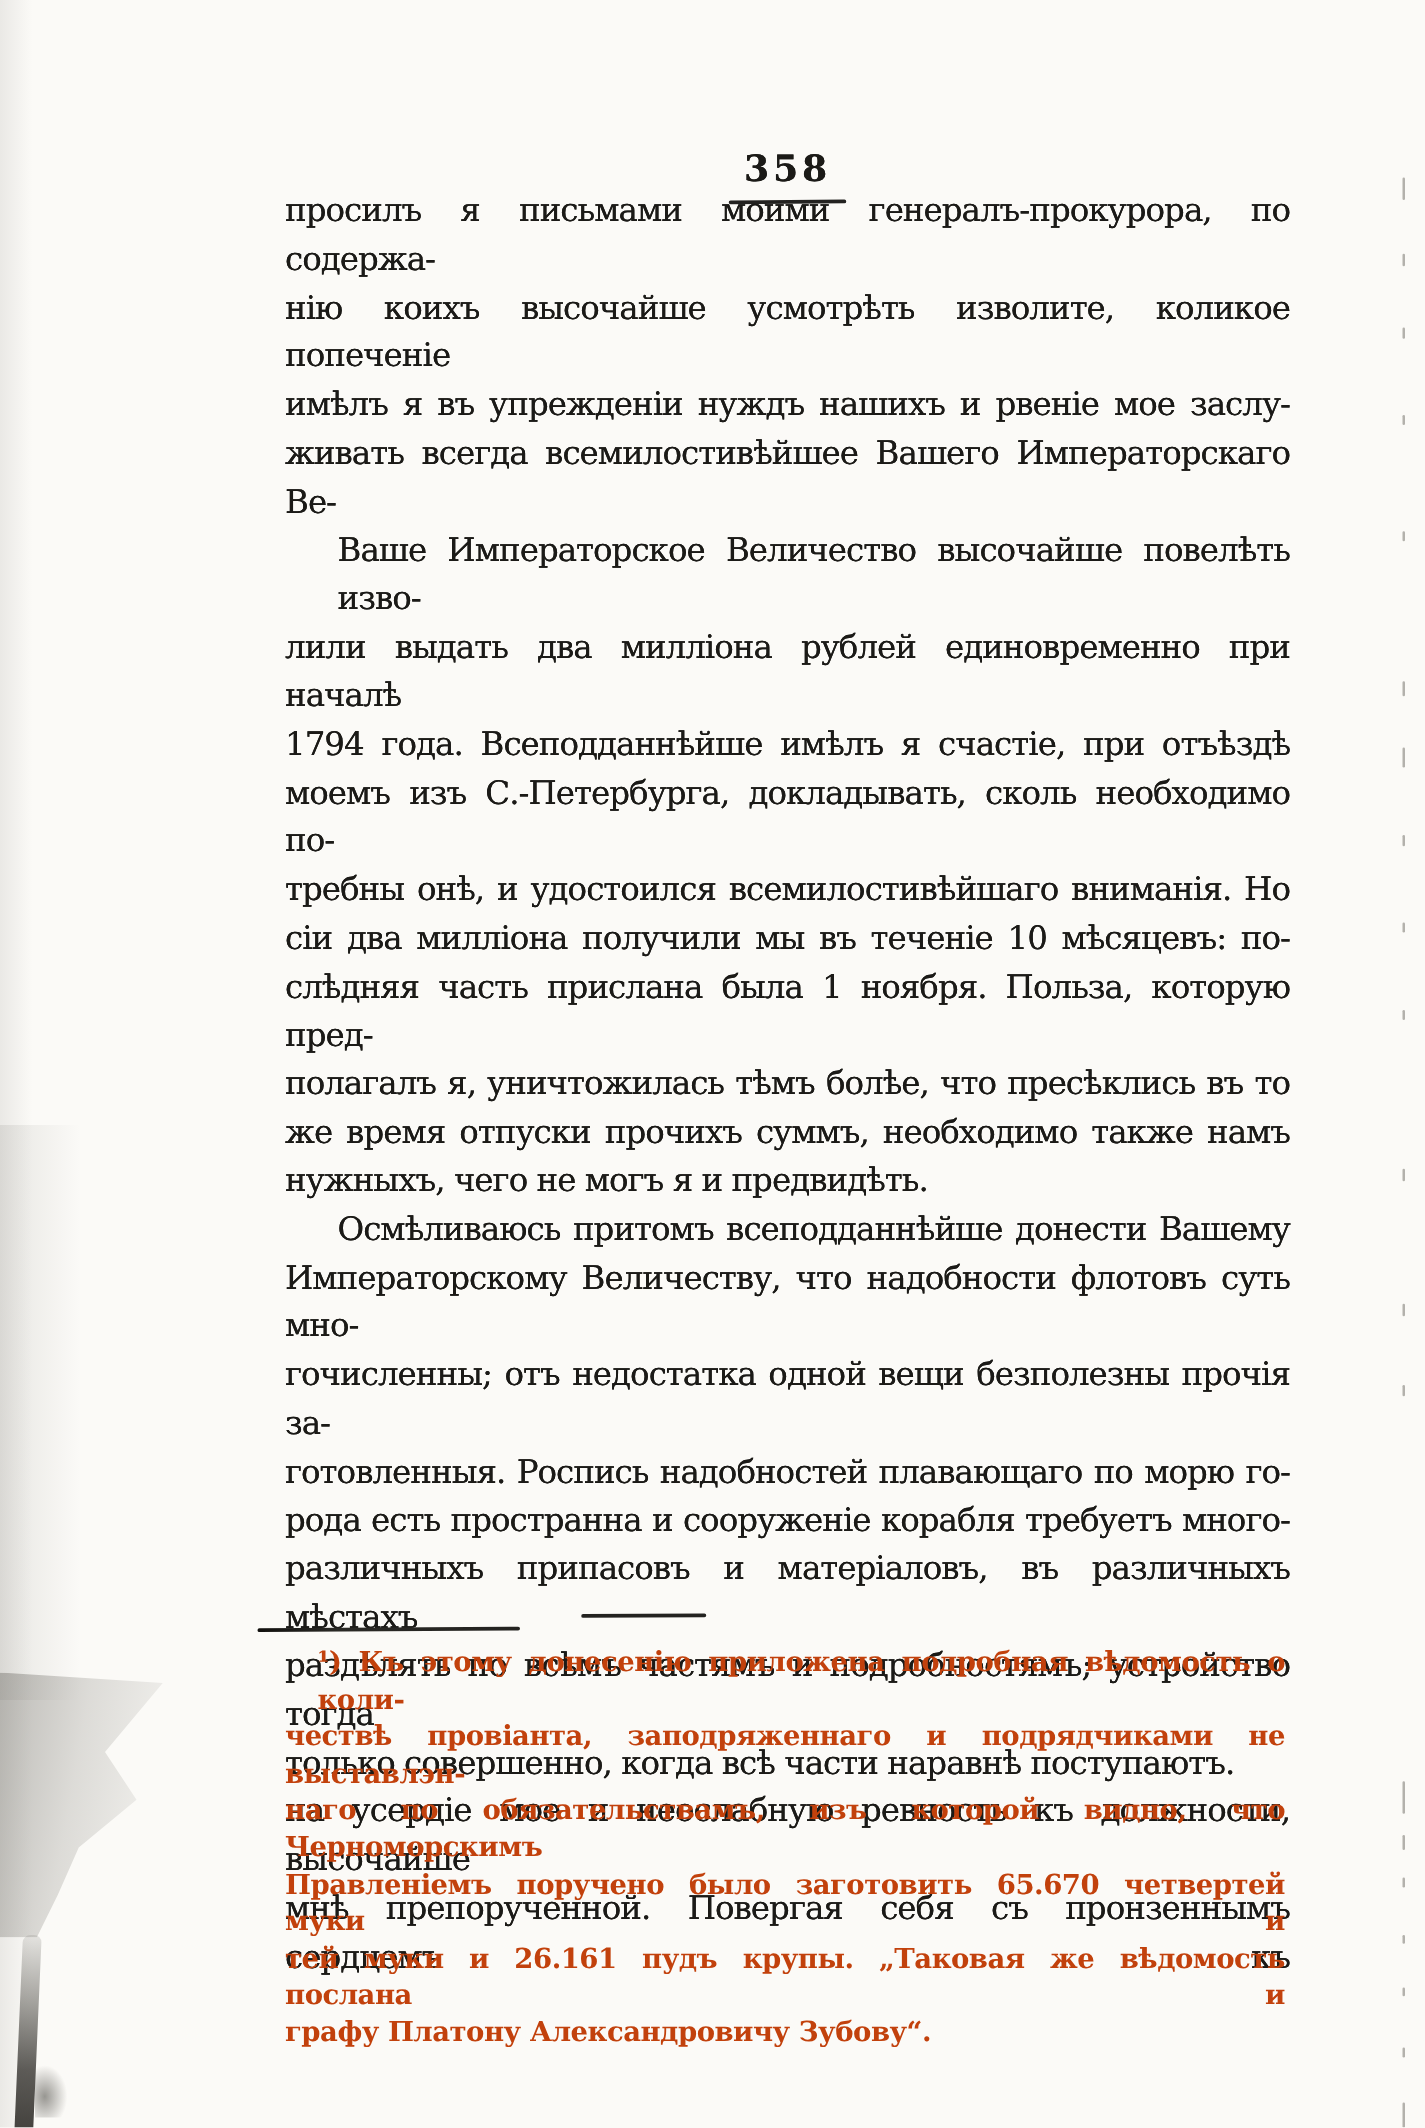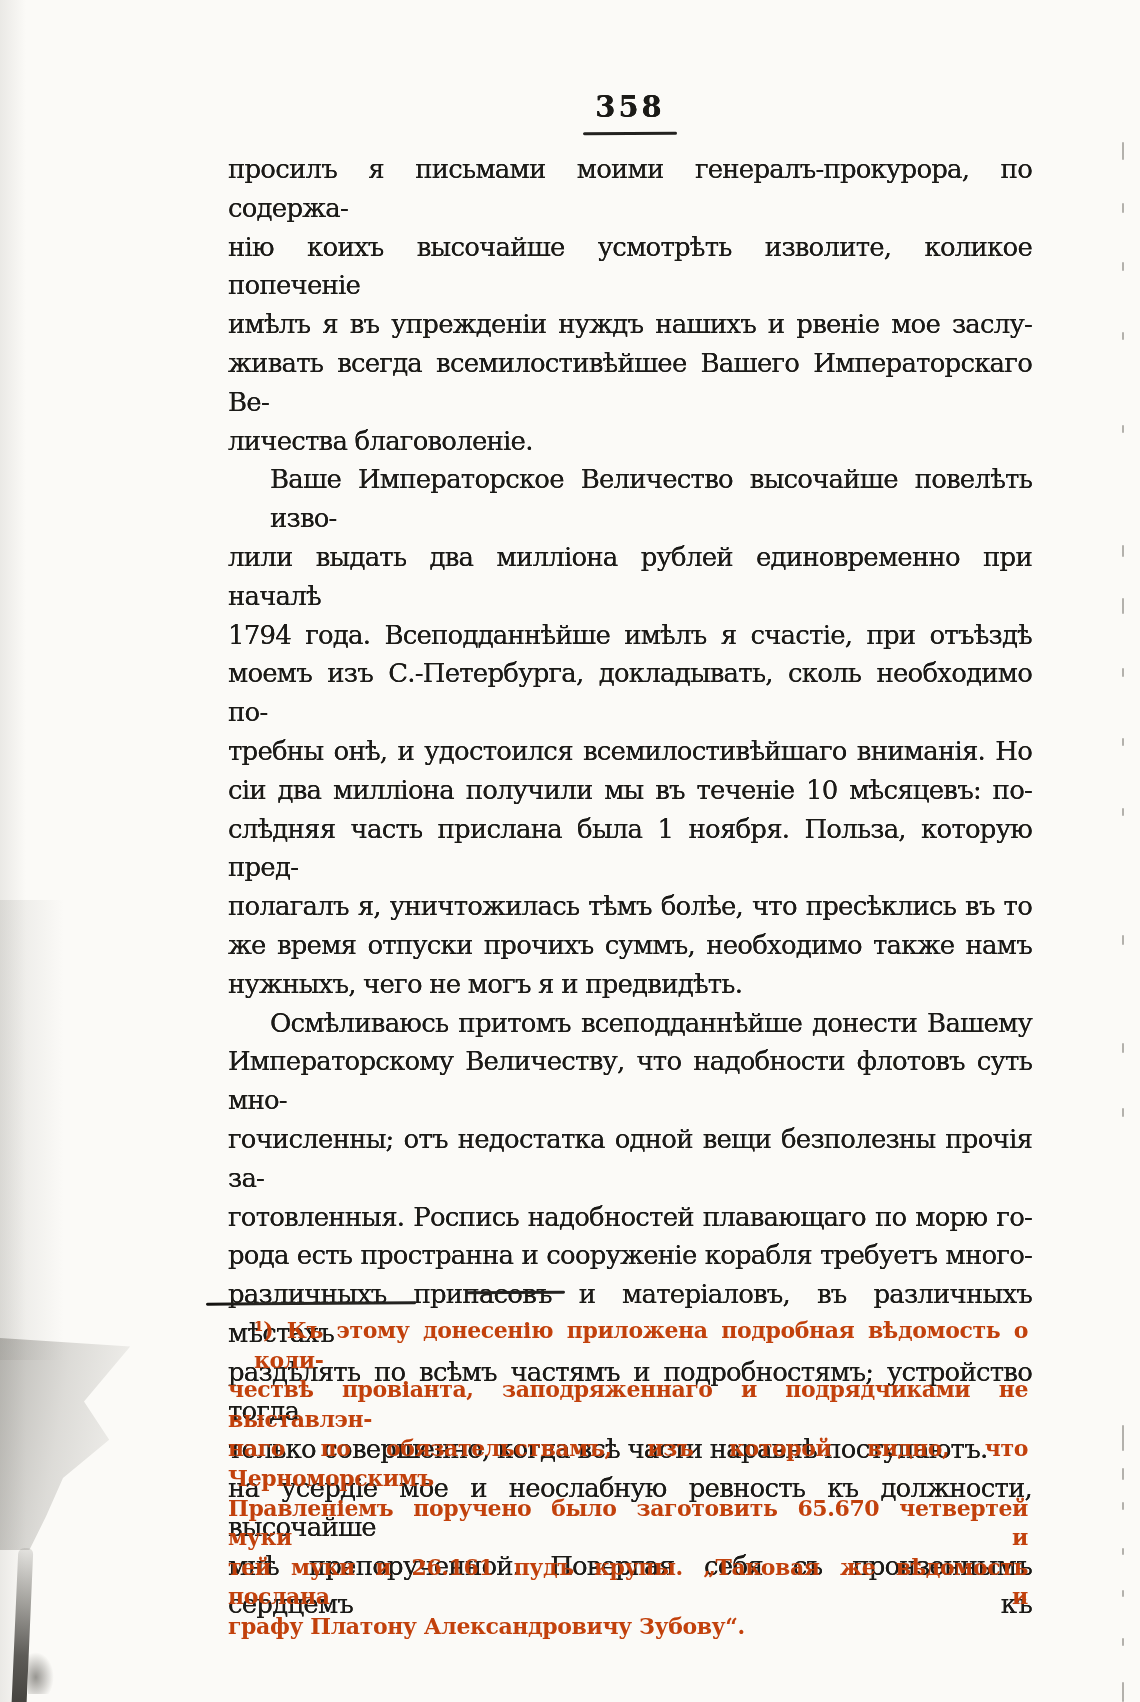--- a/index.html
+++ b/index.html
@@ -18,20 +18,21 @@
     background:linear-gradient(to right, rgba(130,128,122,.14), rgba(130,128,122,0));
     pointer-events:none;
   }
   
   .pagenum-wrap{
     position:absolute;left:228px;top:90px;width:804px;text-align:center;
   }
   .pagenum{
     font-size:29px;font-weight:bold;letter-spacing:3px;
     text-shadow:0 0 .5px currentColor;
+    margin-top:28px;
   }
   .pagenum-rule{
     width:94px;height:3px;background:#232220;margin:8px auto 0 auto;
     transform:rotate(-.4deg);border-radius:2px;
   }
   
   .body-text{
     position:absolute;left:228px;top:150px;width:804px;
     font-size:26px;line-height:38.8px;letter-spacing:-0.8px;
     text-shadow:0 0 .45px currentColor;
@@ -100,21 +101,20 @@
   <div class="pagenum-wrap">
     <div class="pagenum">358</div>
     <div class="pagenum-rule"></div>
   </div>
 
   <div class="body-text">
     <div class="ln">просилъ я письмами моими генералъ-прокурора, по содержа-</div>
     <div class="ln">нію коихъ высочайше усмотрѣть изволите, коликое попеченіе</div>
     <div class="ln">имѣлъ я въ упрежденіи нуждъ нашихъ и рвеніе мое заслу-</div>
     <div class="ln">живать всегда всемилостивѣйшее Вашего Императорскаго Ве-</div>
-    <div class="ln end">личества благоволеніе.</div>
     <div class="ln ind">Ваше Императорское Величество высочайше повелѣть изво-</div>
     <div class="ln">лили выдать два милліона рублей единовременно при началѣ</div>
     <div class="ln">1794 года. Всеподданнѣйше имѣлъ я счастіе, при отъѣздѣ</div>
     <div class="ln">моемъ изъ С.-Петербурга, докладывать, сколь необходимо по-</div>
     <div class="ln">требны онѣ, и удостоился всемилостивѣйшаго вниманія. Но</div>
     <div class="ln">сіи два милліона получили мы въ теченіе 10 мѣсяцевъ: по-</div>
     <div class="ln">слѣдняя часть прислана была 1 ноября. Польза, которую пред-</div>
     <div class="ln">полагалъ я, уничтожилась тѣмъ болѣе, что пресѣклись въ то</div>
     <div class="ln">же время отпуски прочихъ суммъ, необходимо также намъ</div>
     <div class="ln end">нужныхъ, чего не могъ я и предвидѣть.</div>

